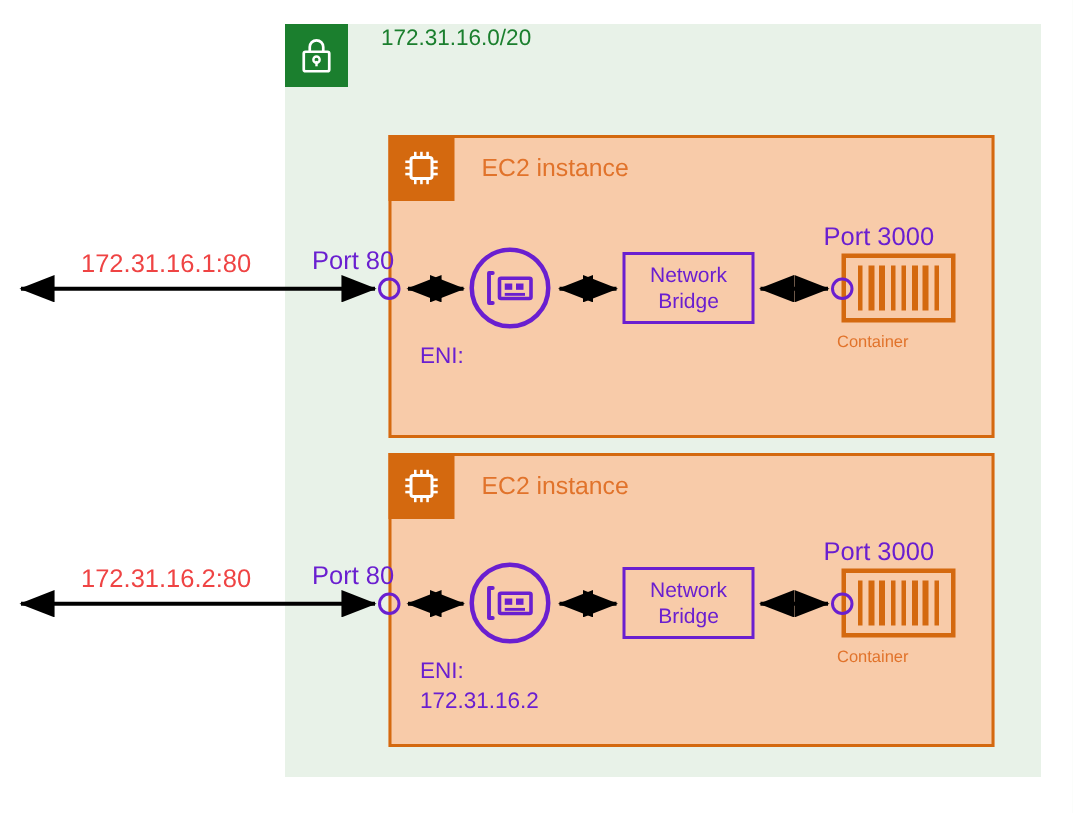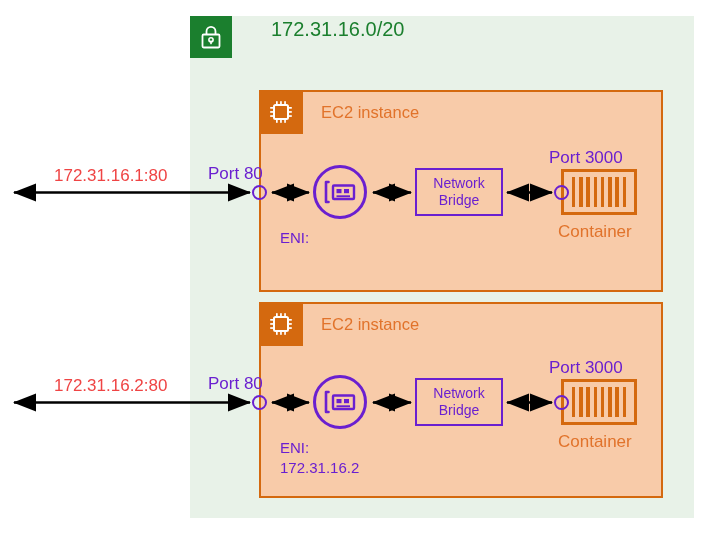--- a/index.html
+++ b/index.html
@@ -49,23 +49,23 @@
     margin-top: 1px;
     line-height: 1.26;
   }
   .subnet-title {
     color: #1b7f2e;
     font-size: 16.5px;
     white-space: nowrap;
   }
   .subnet-cidr {
     color: #1b7f2e;
-    font-size: 20px;
-    white-space: nowrap;
-    margin-left: 27px;
+    font-size: 15px;
+    white-space: nowrap;
+    margin-left: 10px;
   }
 
   
   .ec2 {
     position: absolute;
     left: 259px;
     width: 404px;
     border: 2px solid #d4690f;
     background: #f8cba9;
     box-sizing: border-box;
@@ -149,21 +149,21 @@
     padding: 0 4px;
   }
   .container-bar {
     width: 3.5px;
     height: 30px;
     background: #d4690f;
   }
   .container-label {
     position: absolute;
     color: #e1732b;
-    font-size: 17px;
+    font-size: 11px;
     white-space: nowrap;
   }
 
   
   .port-dot {
     position: absolute;
     width: 15px;
     height: 15px;
     border: 2.5px solid #6a1fd0;
     border-radius: 50%;

